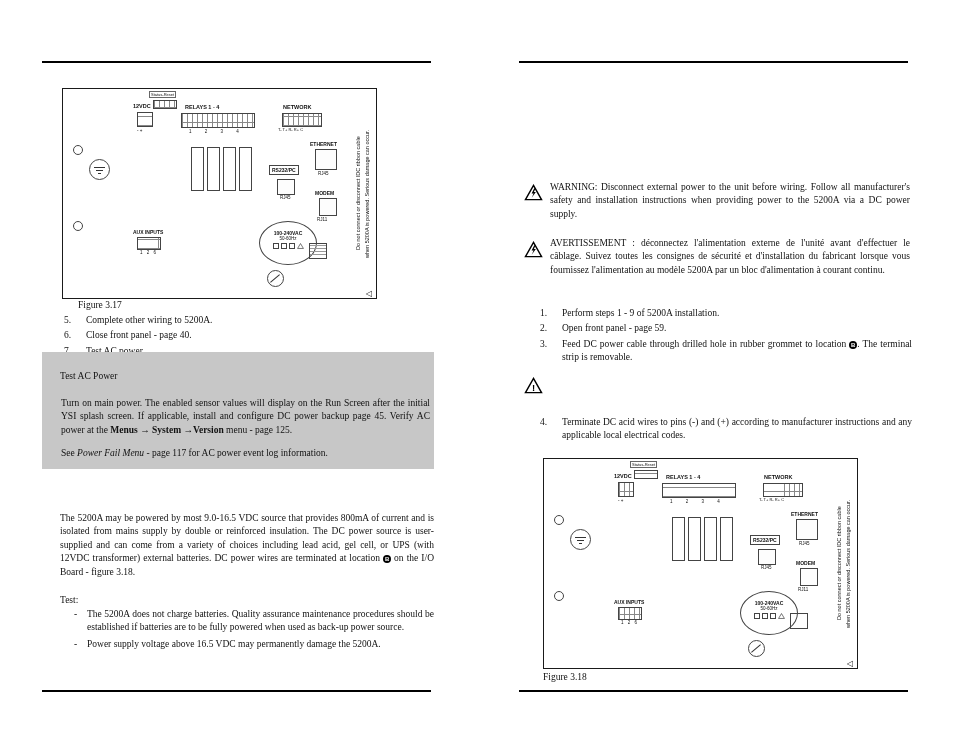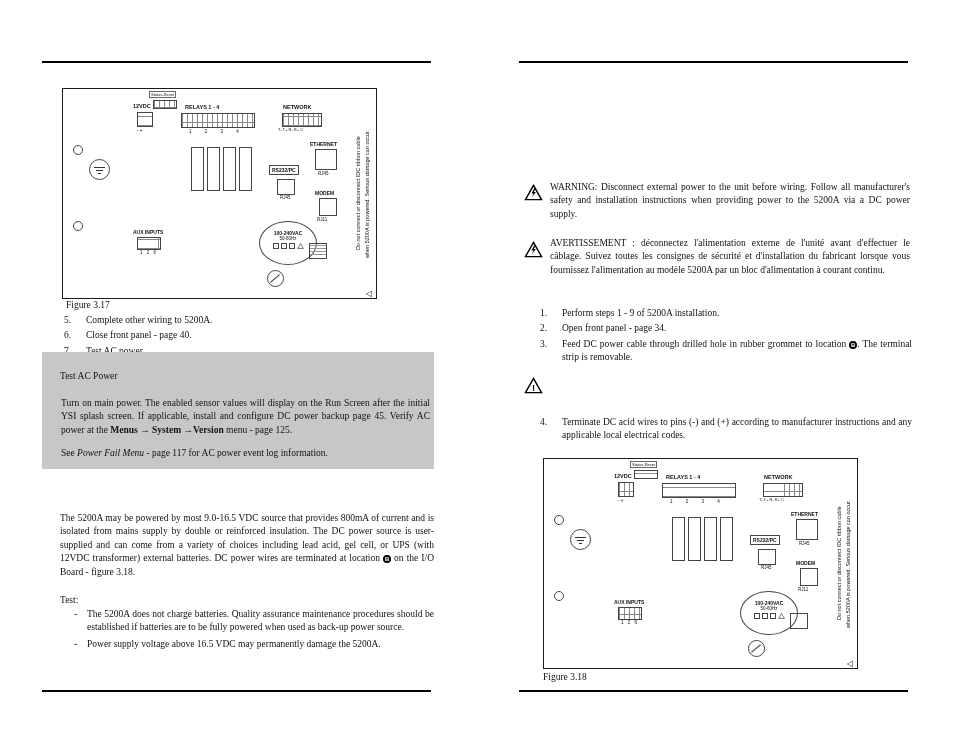--- a/index.html
+++ b/index.html
@@ -135,21 +135,21 @@
         <div class="sl"></div>
       </div>
 
     <div class="bd sidetext">
       <div>Do not connect or disconnect IDC ribbon cable</div>
       <div>when 5200A is powered.  Serious damage can occur.</div>
     </div>
     <div class="bd corner-tri">◁</div>
   </div>
 
-  <div class="abs caption" style="left:66px;top:300px;font-family:Liberation Serif, serif;">Figure 3.17</div>
+  <div class="abs caption" style="left:78px;top:300px;font-family:Liberation Serif, serif;">Figure 3.17</div>
 
   <div class="abs" style="left:64px;top:314px;width:370px;">
     <div class="numrow">
       <span class="num">5.</span>
       <span class="txt">Complete other wiring to 5200A.</span>
     </div>
     <div class="numrow">
       <span class="num">6.</span>
       <span class="txt">Close front panel - page 40.</span>
     </div>
@@ -190,21 +190,21 @@
   </svg>
   <p class="abs" style="left:550px;top:237px;width:360px;">AVERTISSEMENT : déconnectez l'alimentation externe de l'unité avant d'effectuer le câblage. Suivez toutes les consignes de sécurité et d'installation du fabricant lorsque vous fournissez l'alimentation au modèle 5200A par un bloc d'alimentation à courant continu.</p>
 
   <div class="abs" style="left:540px;top:307px;width:372px;">
     <div class="numrow">
       <span class="num">1.</span>
       <span class="txt">Perform steps 1 - 9 of 5200A installation.</span>
     </div>
     <div class="numrow">
       <span class="num">2.</span>
-      <span class="txt">Open front panel - page 34.</span>
+      <span class="txt">Open front panel - page 59.</span>
     </div>
     <div class="numrow">
       <span class="num">3.</span>
       <span class="txt"><span>Feed DC power cable through drilled hole in rubber grommet to location </span><span class="loc">B</span><span>.  The terminal strip is removable.</span></span>
     </div>
   </div>
 
   <svg class="w-icon" style="left:524px;top:377px;" viewBox="0 0 20 18">
     <path d="M10 1.5 L18.5 16.5 L1.5 16.5 Z" fill="none" stroke="#000" stroke-width="1.5"></path>
     <text x="10" y="14.5" font-size="10" text-anchor="middle" font-family="Liberation Sans, sans-serif" font-weight="bold">!</text>

